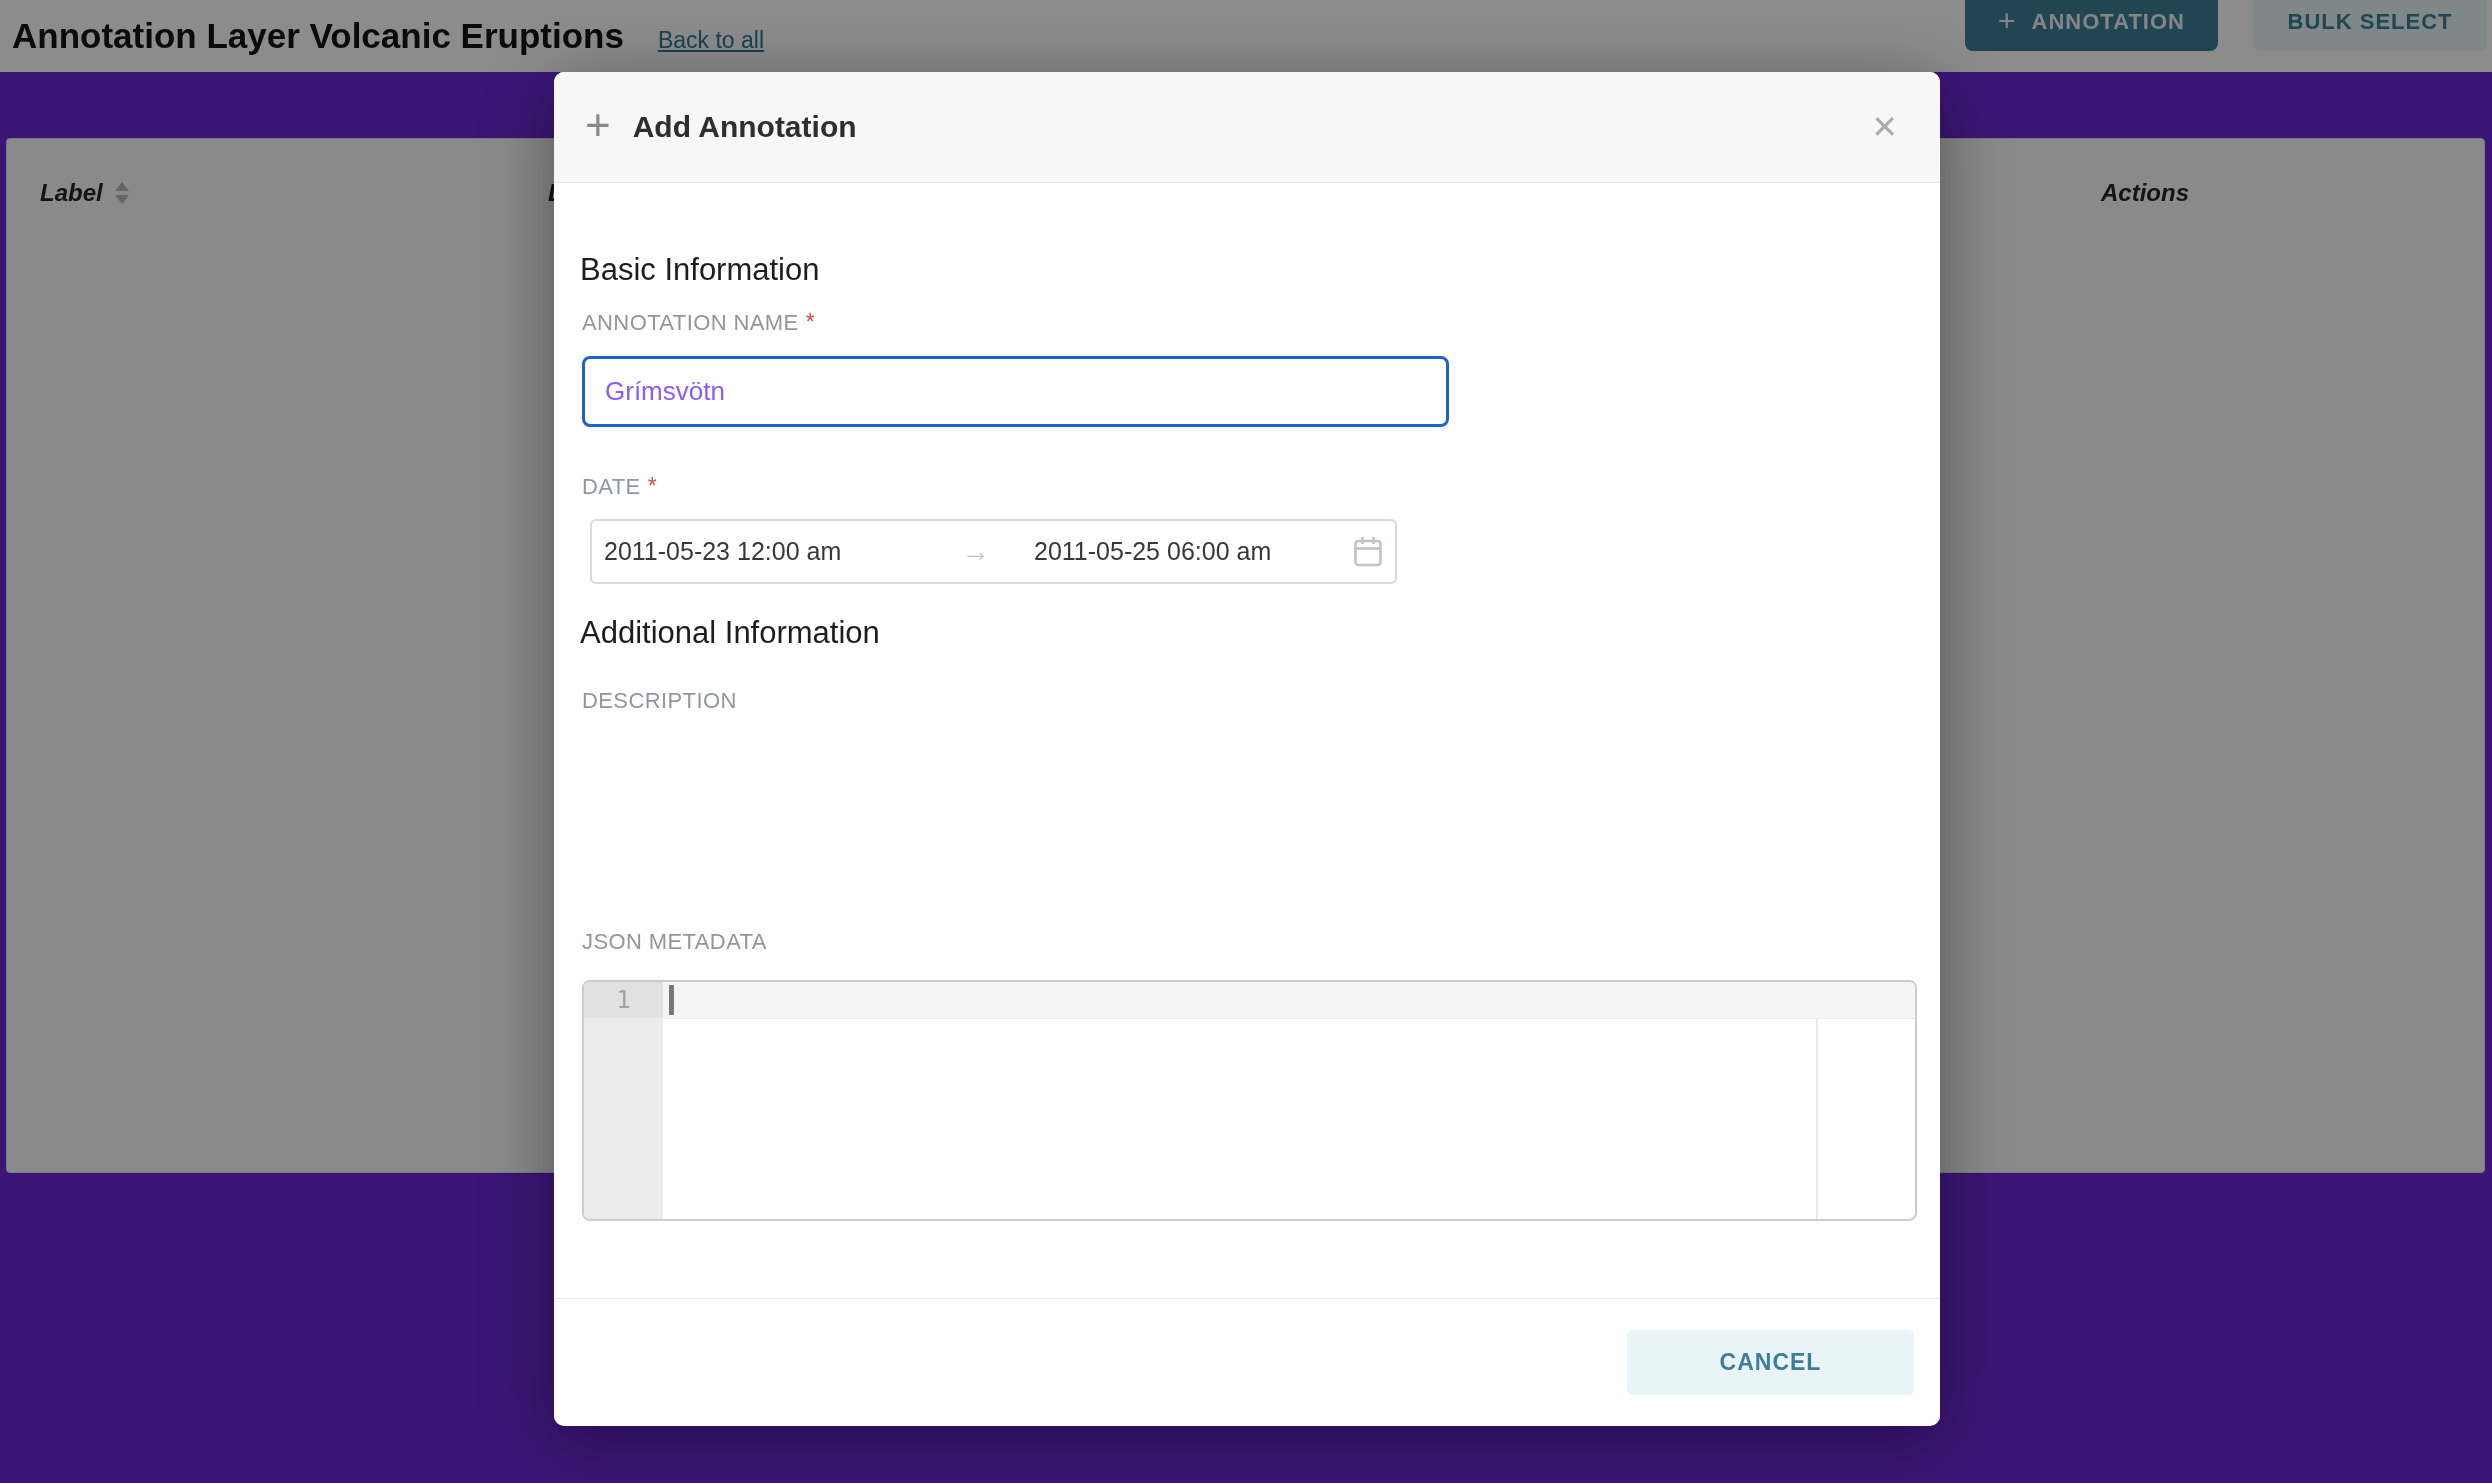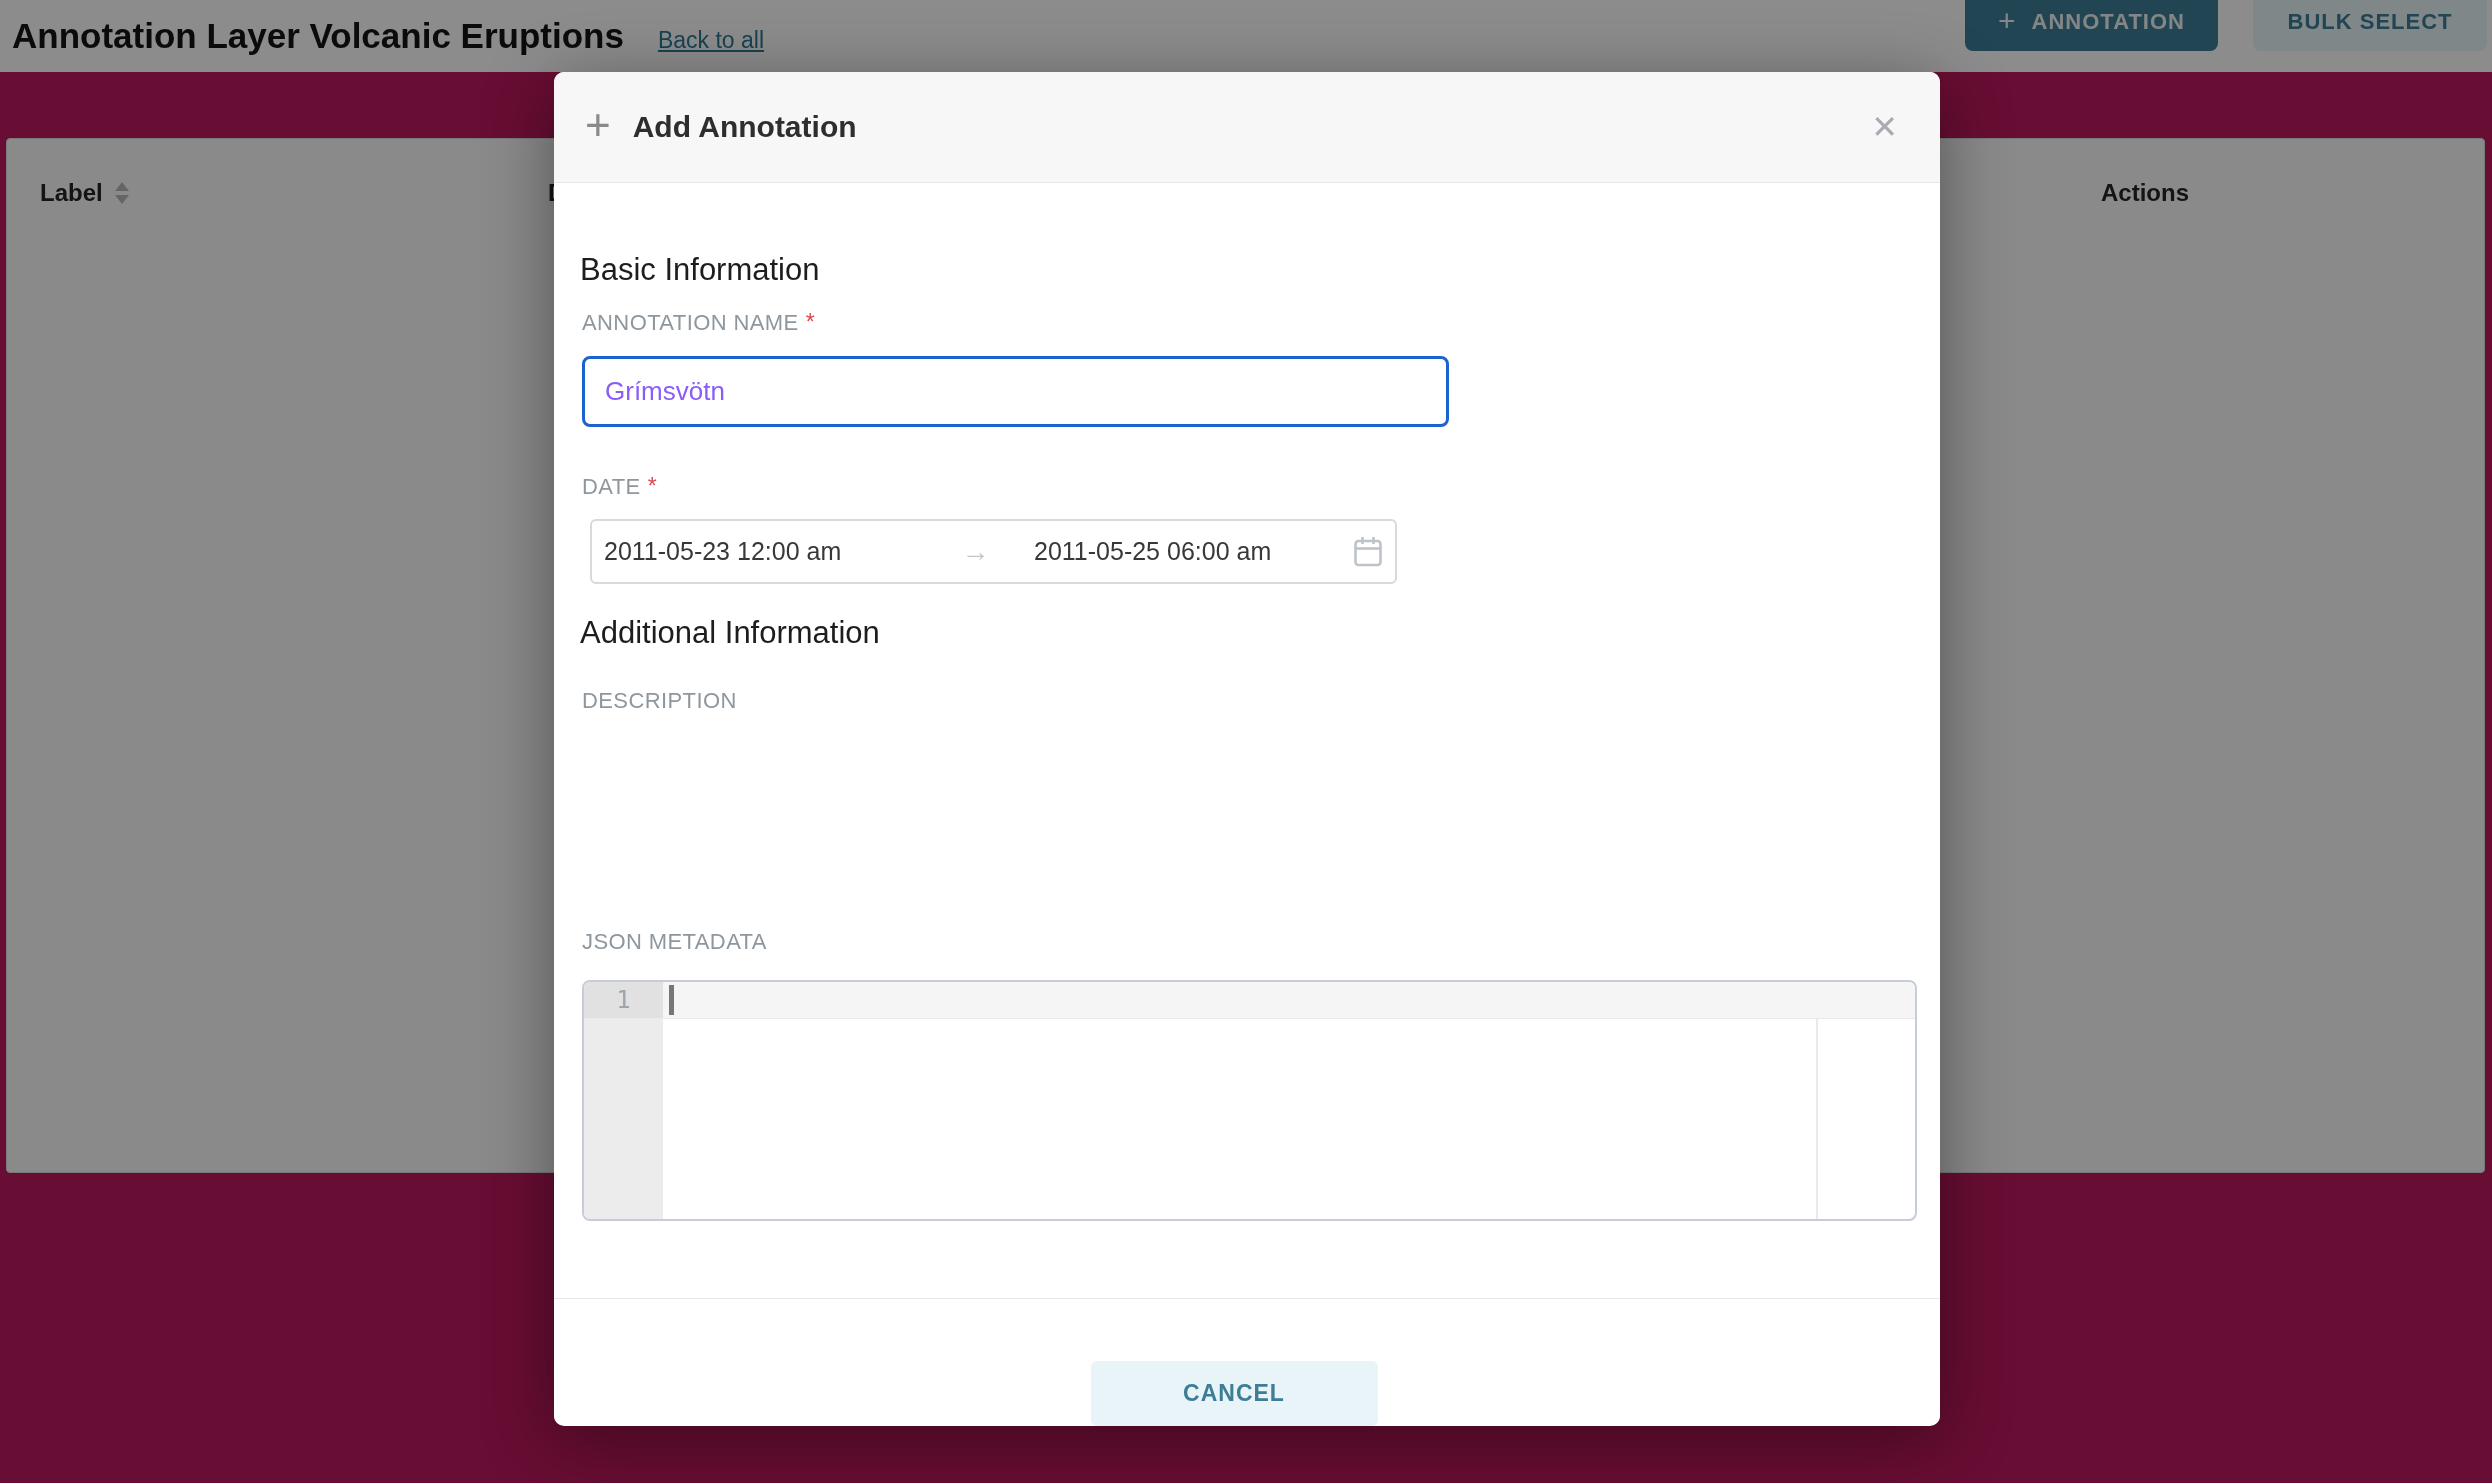--- a/index.html
+++ b/index.html
@@ -14,21 +14,21 @@
 
   .btn { display:flex; align-items:center; justify-content:center; border:none; cursor:pointer;
          font-family:inherit; font-weight:bold; letter-spacing:1px; border-radius:8px; box-sizing:border-box; }
   .btn-annotation { position:absolute; left:1965px; top:-8px; width:253px; height:59px;
          background:#3D7E96; color:#EFF4F6; font-size:22px; gap:15px; }
   .btn-annotation .plus-glyph { font-size:30px; font-weight:400; line-height:1; margin-top:-2px; }
   .btn-bulk { position:absolute; left:2253px; top:-8px; width:234px; height:59px;
          background:#E9F6F9; color:#3D7E96; font-size:22px; }
 
   
-  .content { position:absolute; left:0; top:72px; right:0; bottom:0; background:#be185d; }
+  .content { position:absolute; left:0; top:72px; right:0; bottom:0; background:#6d28d9;font-style:italic; }
   .table-card { position:absolute; left:6px; top:66px; width:2479px; height:1035px;
          background:#FCFCFC; border:1px solid #DEDEDE; border-radius:4px; box-sizing:border-box; }
   .th { position:absolute; top:40px; font-size:24px; font-weight:bold; color:#262626; display:flex; align-items:center; }
   .th-label { left:33px; }
   .th-desc { left:541px; }
   .th-actions { left:2094px; }
   .sorter { display:flex; flex-direction:column; gap:4px; margin-left:12px; cursor:pointer; }
   .caret-up { width:0; height:0; border-left:7px solid transparent; border-right:7px solid transparent;
               border-bottom:9px solid #B9B9B9; }
   .caret-down { width:0; height:0; border-left:7px solid transparent; border-right:7px solid transparent;
@@ -73,21 +73,21 @@
   .gutter-cell-active { position:absolute; left:0; top:0; width:79px; height:36px; background:#E1E1E1;
               color:#9EA4AA; font-family:"DejaVu Sans Mono","Liberation Mono",monospace; font-size:24px;
               line-height:36px; text-align:center; }
   .active-line { position:absolute; left:79px; right:0; top:0; height:36px; background:#F5F5F5;
               border-bottom:1px solid #E9E9E9; }
   .editor-cursor { position:absolute; left:85px; top:3px; width:5px; height:30px; background:#777777; }
   .print-margin { position:absolute; left:1232px; top:0; bottom:0; width:2px; background:#EAEAEA; }
 
   .modal-footer { position:absolute; left:0; right:0; top:1226px; height:128px; background:#ffffff;
               border-top:1px solid #E8E8E8; border-radius:0 0 10px 10px; display:flex; align-items:center;
-              justify-content:flex-end; gap:23px; padding-right:26px; box-sizing:border-box;flex-direction:column; }
+              justify-content:flex-end; gap:23px; padding-right:26px; box-sizing:border-box; }
   .btn-cancel { width:287px; height:65px; background:#E9F4F8; color:#3D7E96; font-size:23px; border-radius:6px; }
   .btn-add { width:285px; height:65px; background:#3D7E96; color:#FDFEFE; font-size:23px; border-radius:6px; }
 </style>
 </head>
 <body>
 
 <div class="screen">
 
   <div class="page-header">
     <div class="title-row">

